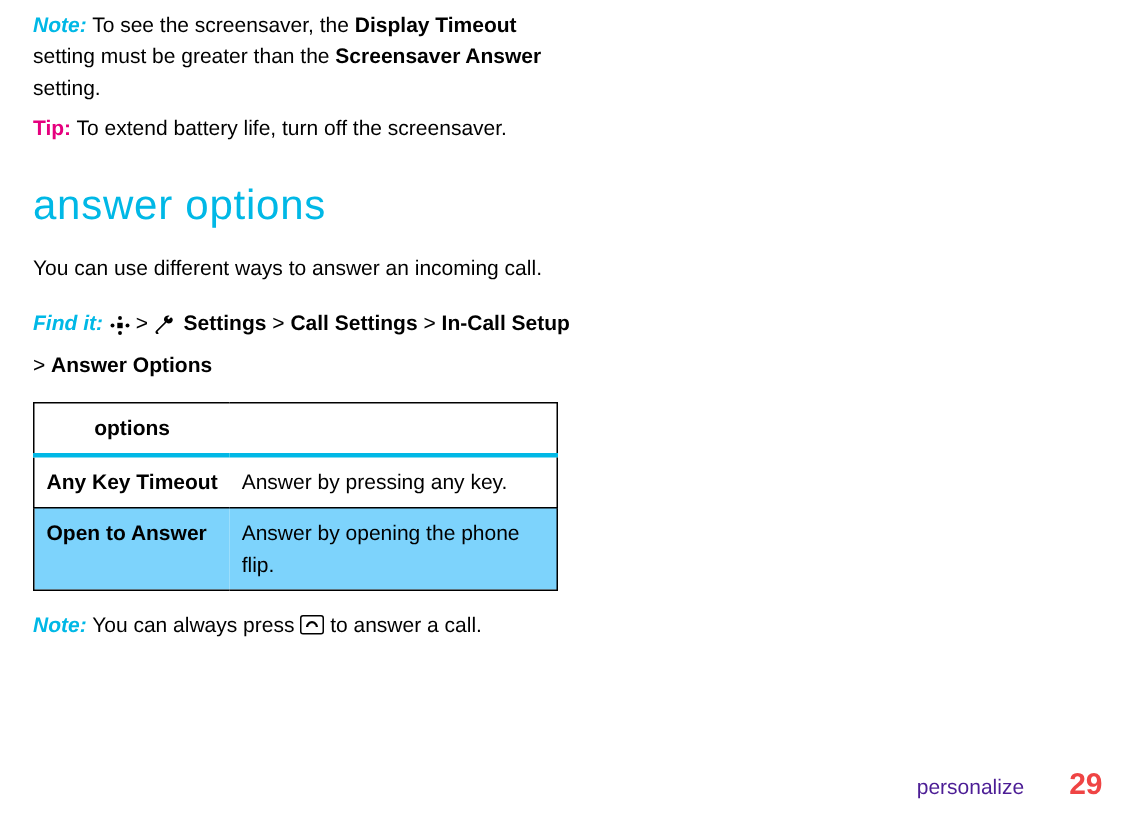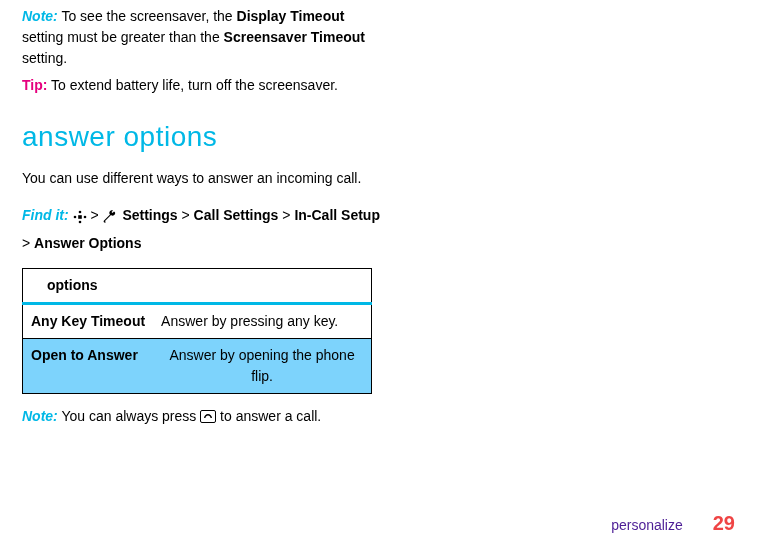--- a/index.html
+++ b/index.html
@@ -28,21 +28,21 @@
   }
   .findit-block { margin-top: 16px; margin-bottom: 14px; }
   .nav-icon { display: inline-block; vertical-align: middle; }
   .nav-icon svg, .nav-icon .keybox { vertical-align: middle; }
   table.options {
     border-collapse: collapse;
     width: 350px;
     margin-bottom: 12px;
   }
   table.options th {
-    text-align: left;
+    text-align: center;
     font-weight: bold;
     font-size: 14px;
     padding: 6px 24px;
     border-top: 1.5px solid #000;
     border-left: 1.5px solid #000;
     border-right: 1.5px solid #000;
     border-bottom: 3px solid #00b8e6;
   }
   table.options td {
     padding: 6px 8px;
@@ -83,21 +83,21 @@
   }
   .footer-label { color: #4c1d95; font-size: 14px; }
   .footer-page { color: #ef4444; font-size: 20px; font-weight: bold; }
 </style>
 </head>
 <body>
 
 <div class="content">
 
   <p>
-    <span class="label-cyan">Note:</span><span> To see the screensaver, the </span><span class="bold-cond">Display Timeout</span><span> setting must be greater than the </span><span class="bold-cond">Screensaver Timeout</span><span> setting.</span>
+    <span class="label-cyan">Note:</span><span> To see the screensaver, the </span><span class="bold-cond">Display Timeout</span><span> setting must be greater than the </span><span class="bold-cond">Screensaver Answer</span><span> setting.</span>
   </p>
 
   <p style="margin-top:5px;">
     <span class="label-magenta">Tip:</span><span> To extend battery life, turn off the screensaver.</span>
   </p>
 
   <h1 class="section-title">answer options</h1>
 
   <p>You can use different ways to answer an incoming call.</p>
 
@@ -136,21 +136,21 @@
         <tr>
           <th style="border-right: none;">options</th>
           <th style="border-left:none;"></th>
         </tr>
     <tr>
       <td class="opt-name" style="border-right: none;">Any Key Timeout</td>
       <td style="border-left: none; margin-top: 41px;">Answer by pressing any key.</td>
     </tr>
     <tr class="alt">
       <td class="opt-name" style="border-right: none;">Open to Answer</td>
-      <td style="border-left: none; text-align: center;">Answer by opening the phone flip.</td>
+      <td style="border-left: none;">Answer by opening the phone flip.</td>
     </tr>
   </tbody>
     </table>
 
   <p>
     <span class="label-cyan">Note:</span><span> You can always press </span><span class="keybox"><svg width="12" height="10" viewBox="0 0 12 10">
           <path d="M2 7 C2 5 4 3 6 3 C8 3 10 5 10 7 L8.5 7 C8.5 5.7 7.3 4.5 6 4.5 C4.7 4.5 3.5 5.7 3.5 7 Z" fill="#000"></path>
         </svg></span><span> to answer a call.</span>
   </p>
 

